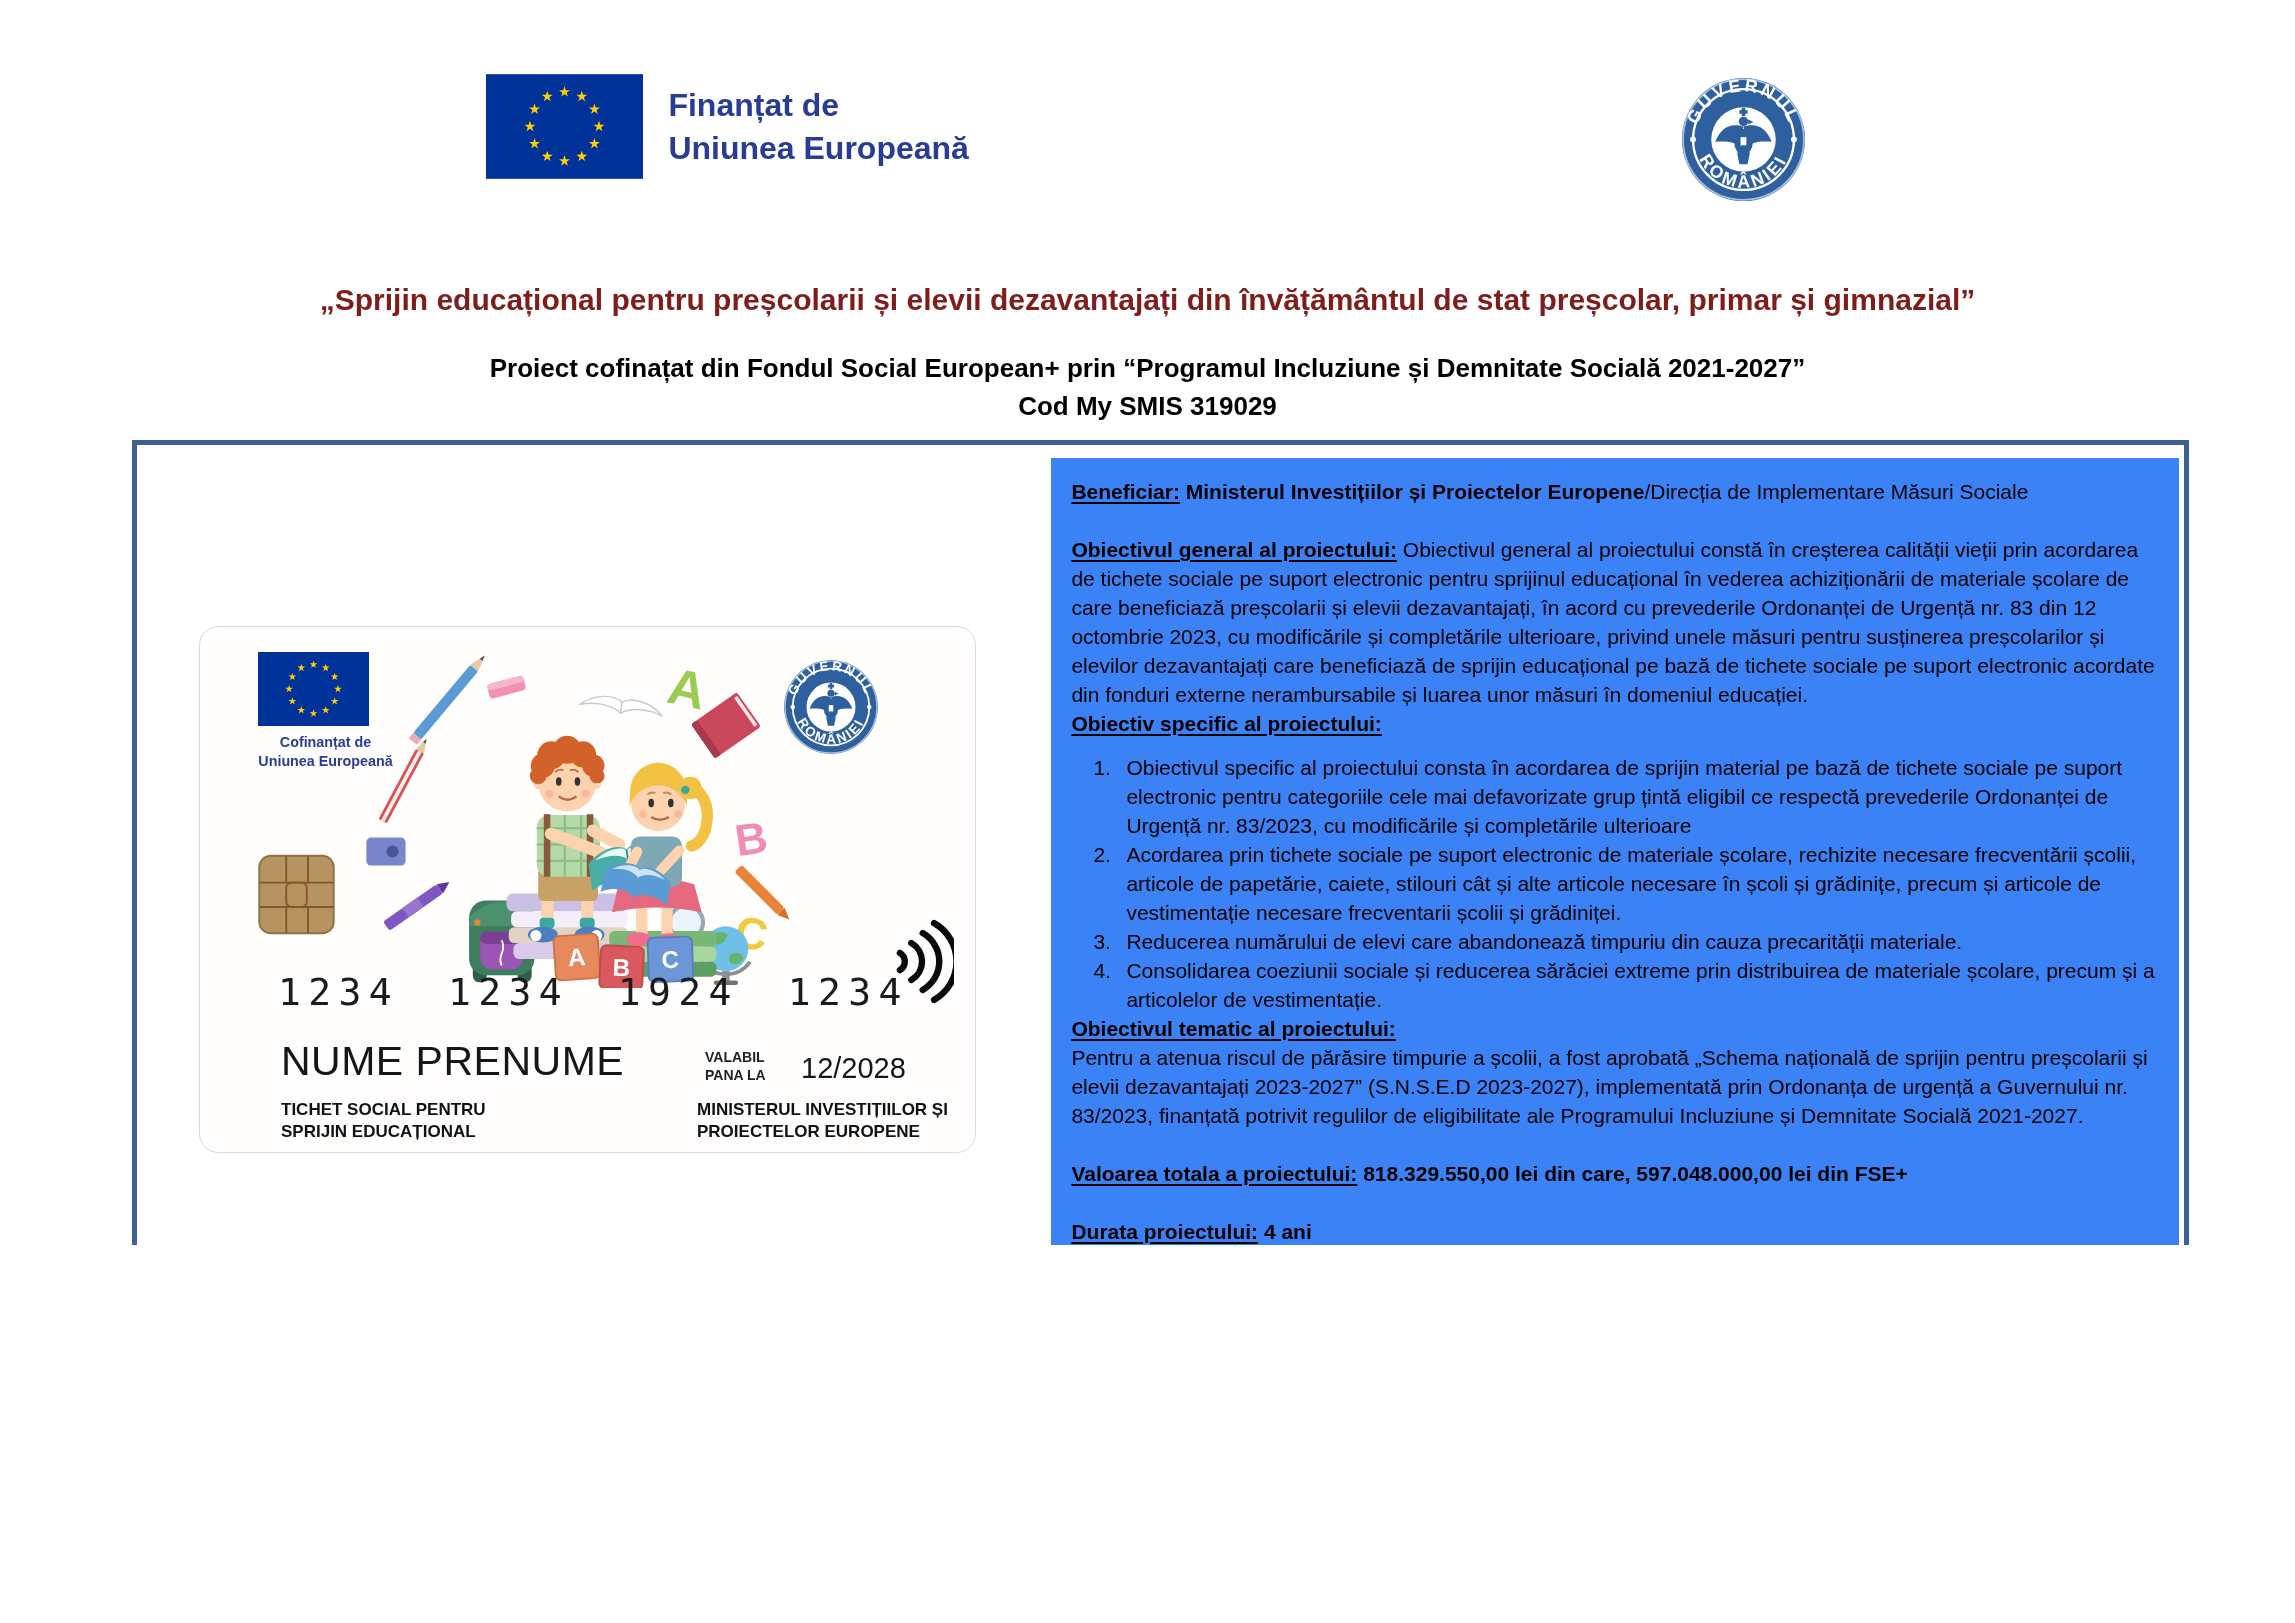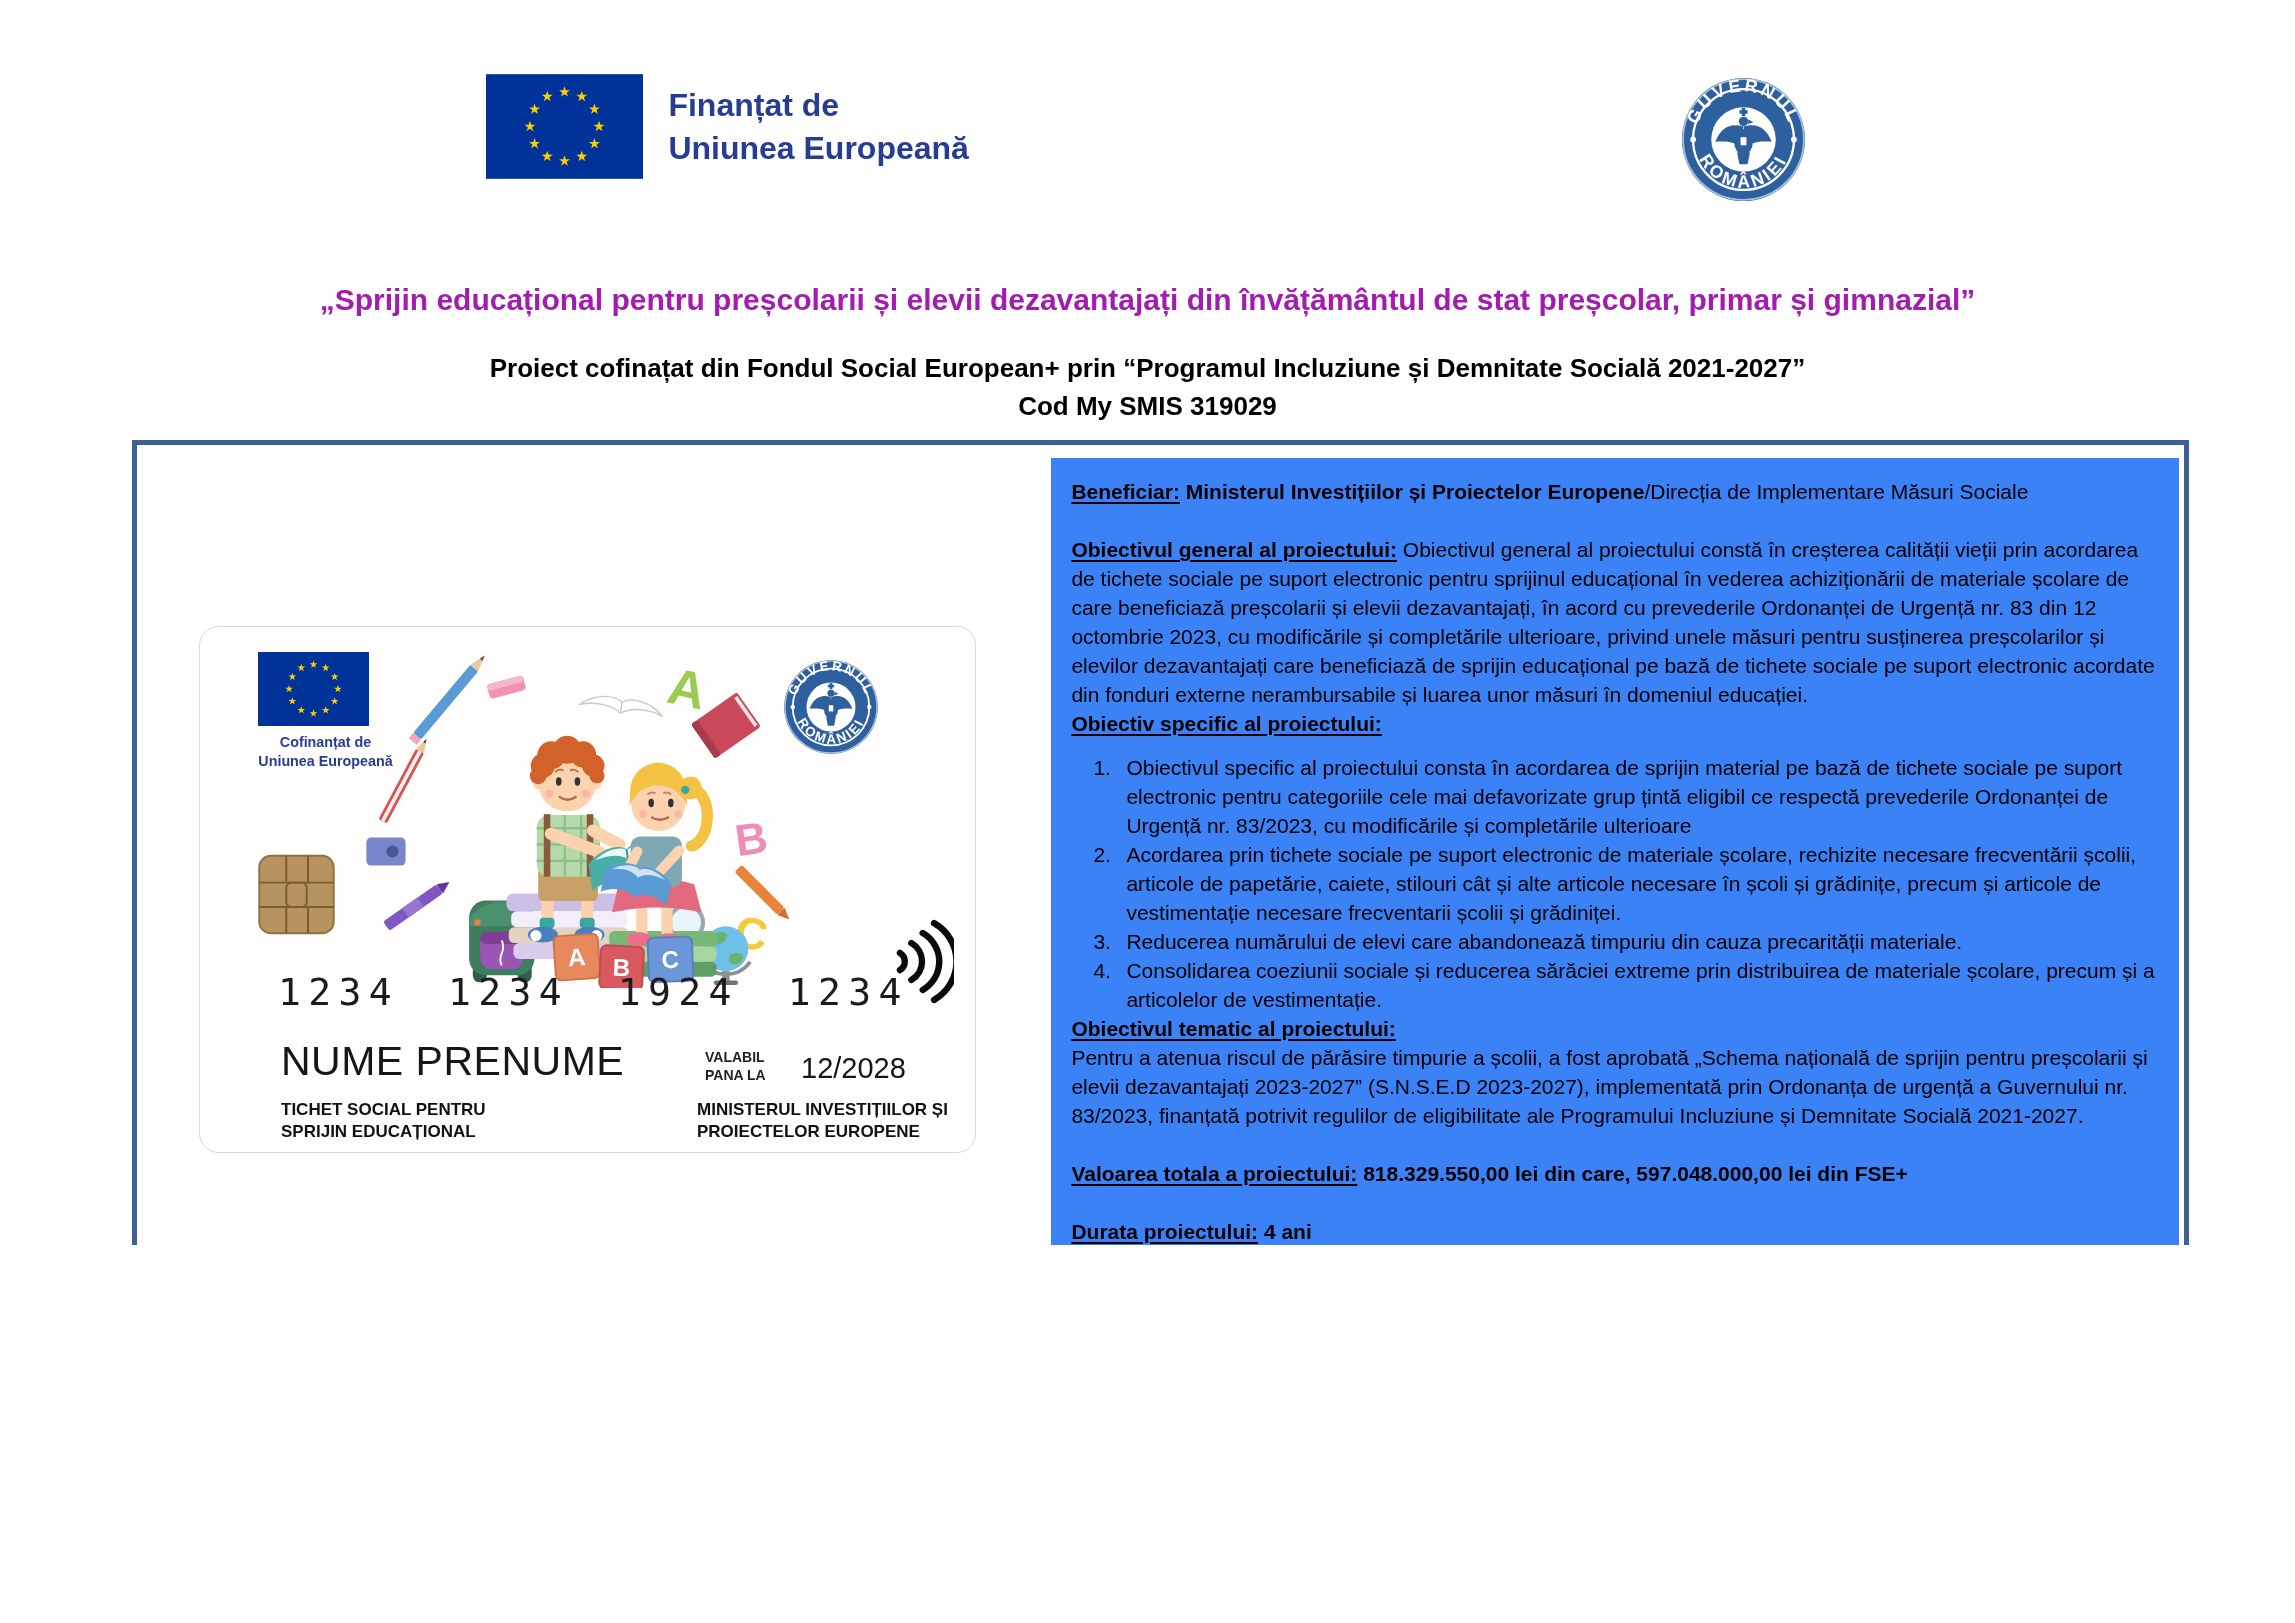--- a/index.html
+++ b/index.html
@@ -7,21 +7,21 @@
   .page { position:relative; width:2295px; height:1245px; background:#ffffff; overflow:hidden;border-radius:26px; }
 
   
   .eu-logo { position:absolute; left:486px; top:74px; display:flex; align-items:center; }
   .eu-logo svg.flag { width:157px; height:105px; display:block; }
   .eu-logo .eu-label { margin-left:25.4px; color:#273c92; font-weight:bold; font-size:32px; line-height:43px; }
   .gov-logo { position:absolute; left:1679px; top:75px; width:129px; height:129px; }
   .gov-logo svg, .card-seal svg { width:100%; height:100%; display:block; }
 
   .title-line { position:absolute; left:0; top:283px; width:100%; text-align:center;
-                font-size:30px; font-weight:bold; color:#a21caf; }
+                font-size:30px; font-weight:bold; color:#7f1d1d; }
   .subtitle-line { position:absolute; left:0; top:353px; width:100%; text-align:center;
                    font-size:26px; font-weight:bold; color:#000; }
   .smis-line { position:absolute; left:0; top:391px; width:100%; text-align:center;
                font-size:26px; font-weight:bold; color:#000; }
 
   
   .main-box { position:absolute; left:132px; top:440px; width:2057px; height:924px;
               border:5.6px solid #3d6190; background:#ffffff; }
 
   

